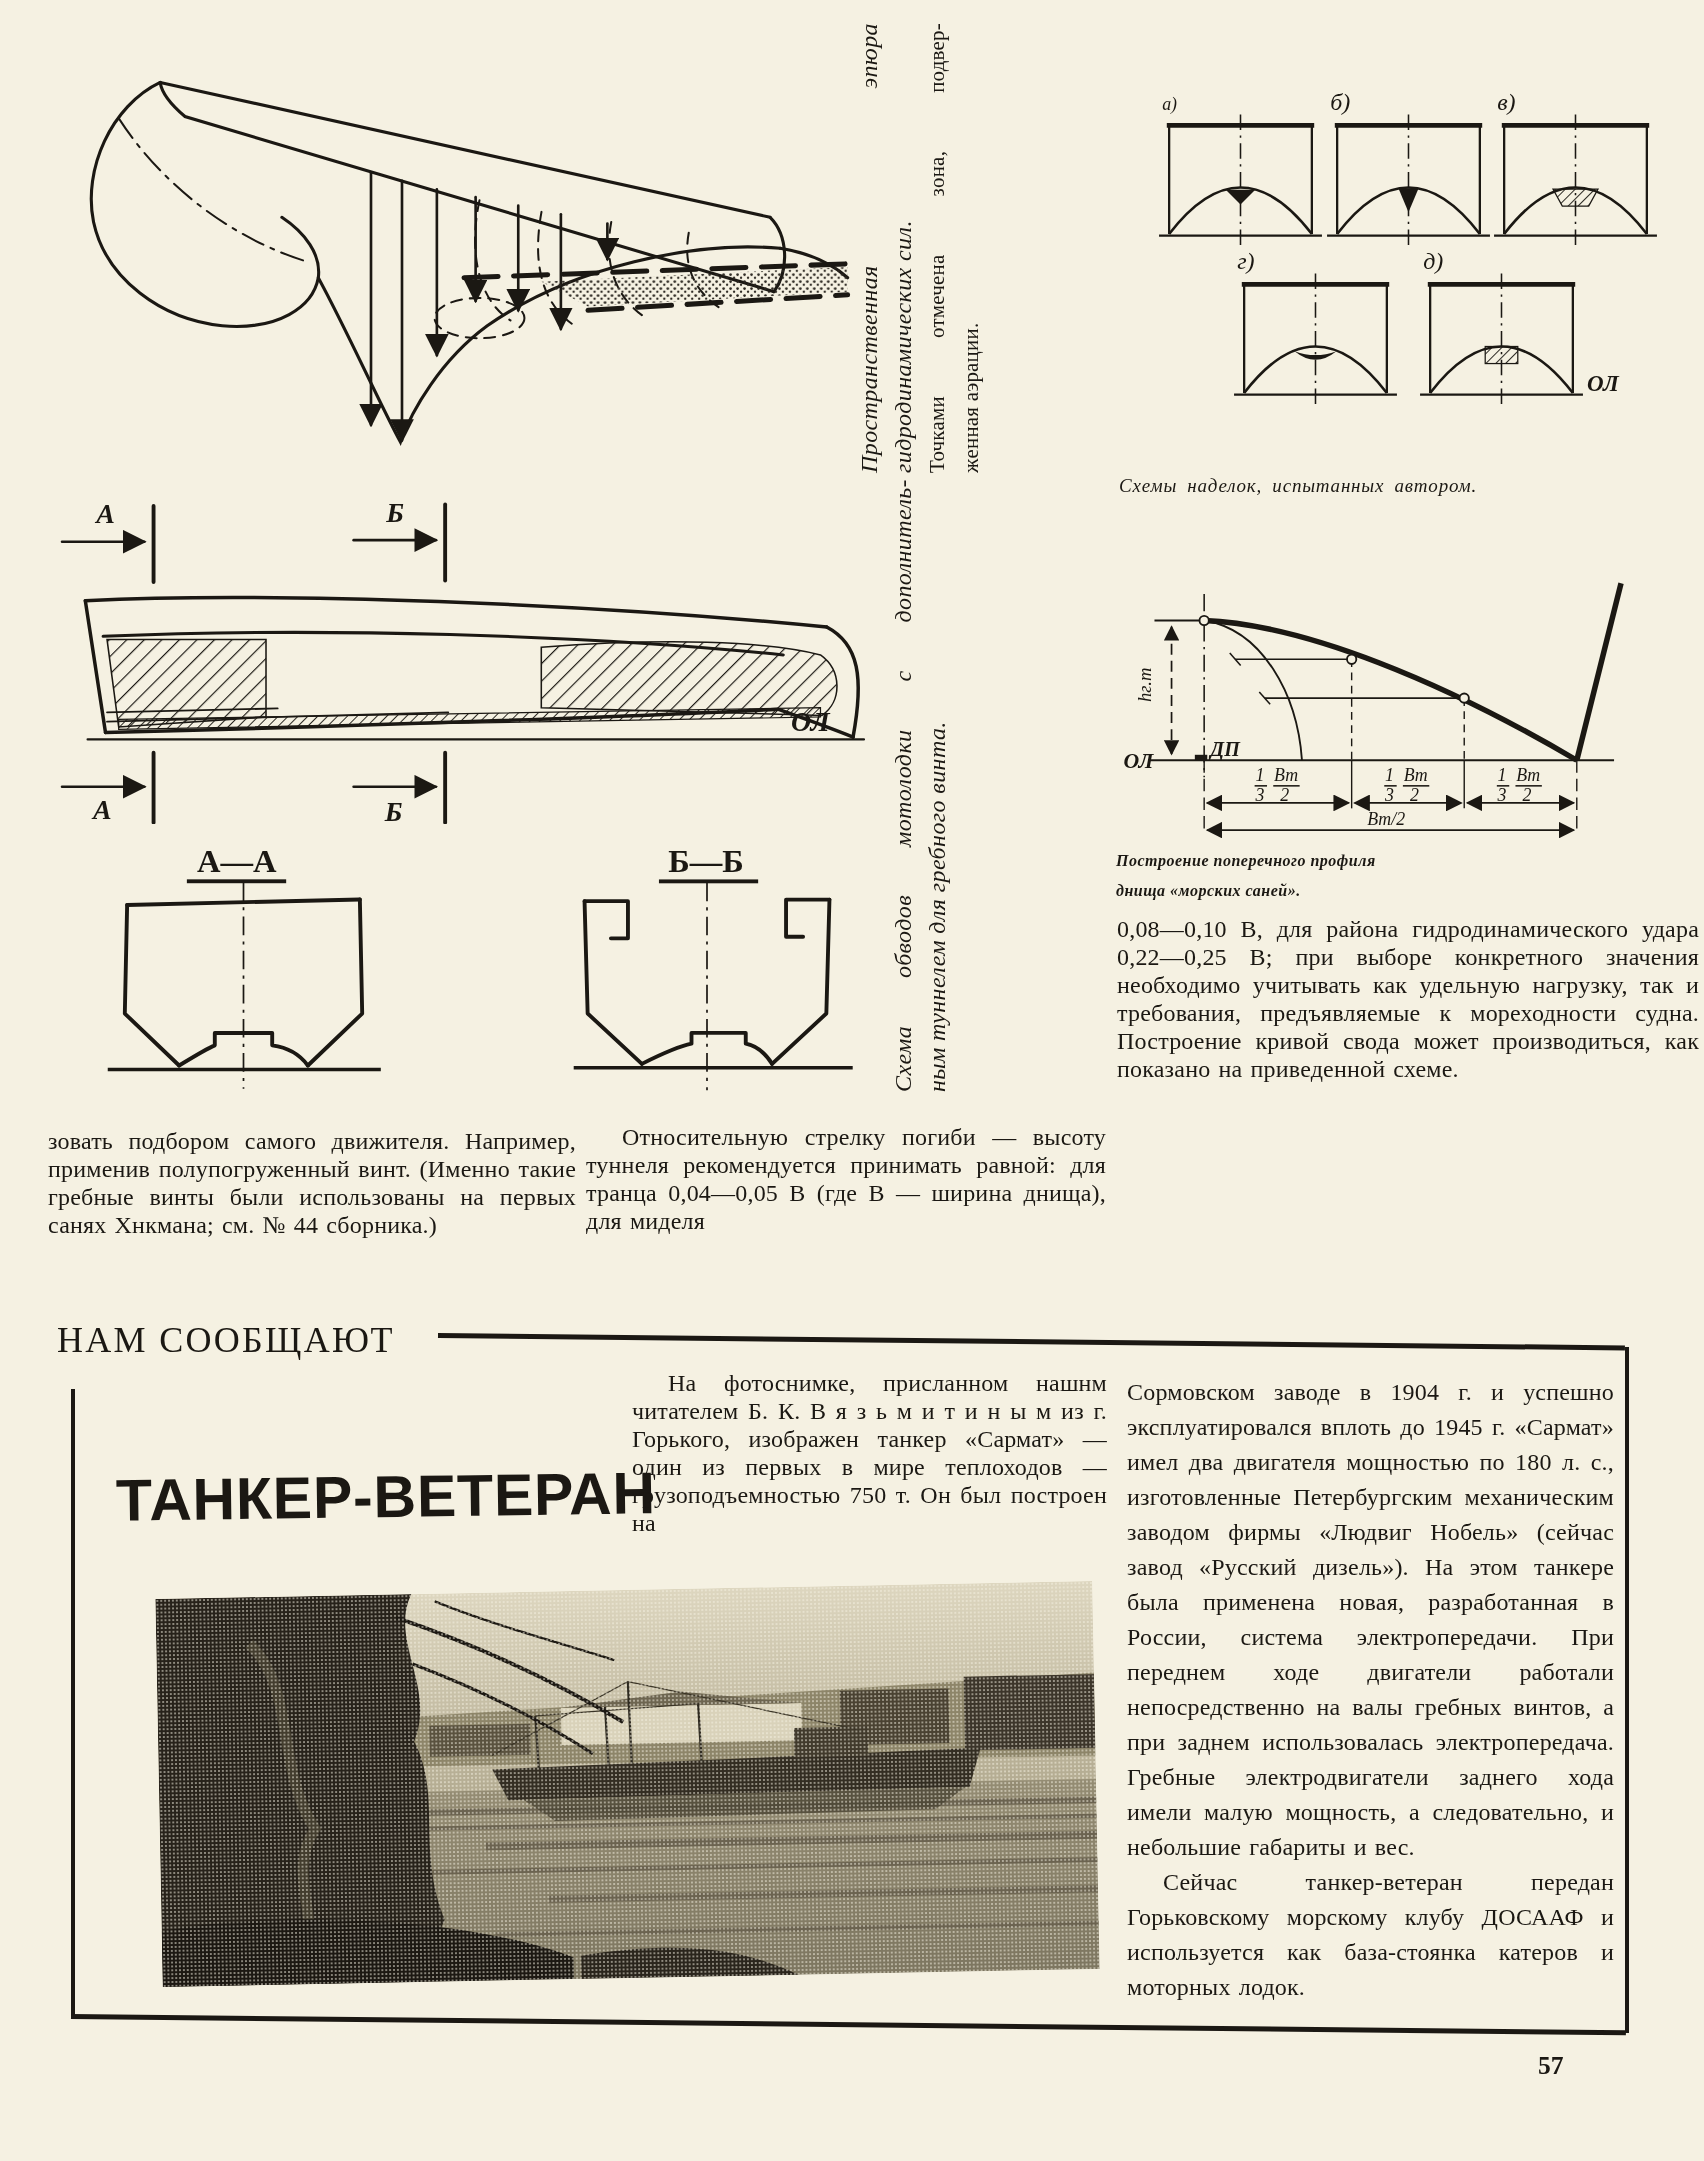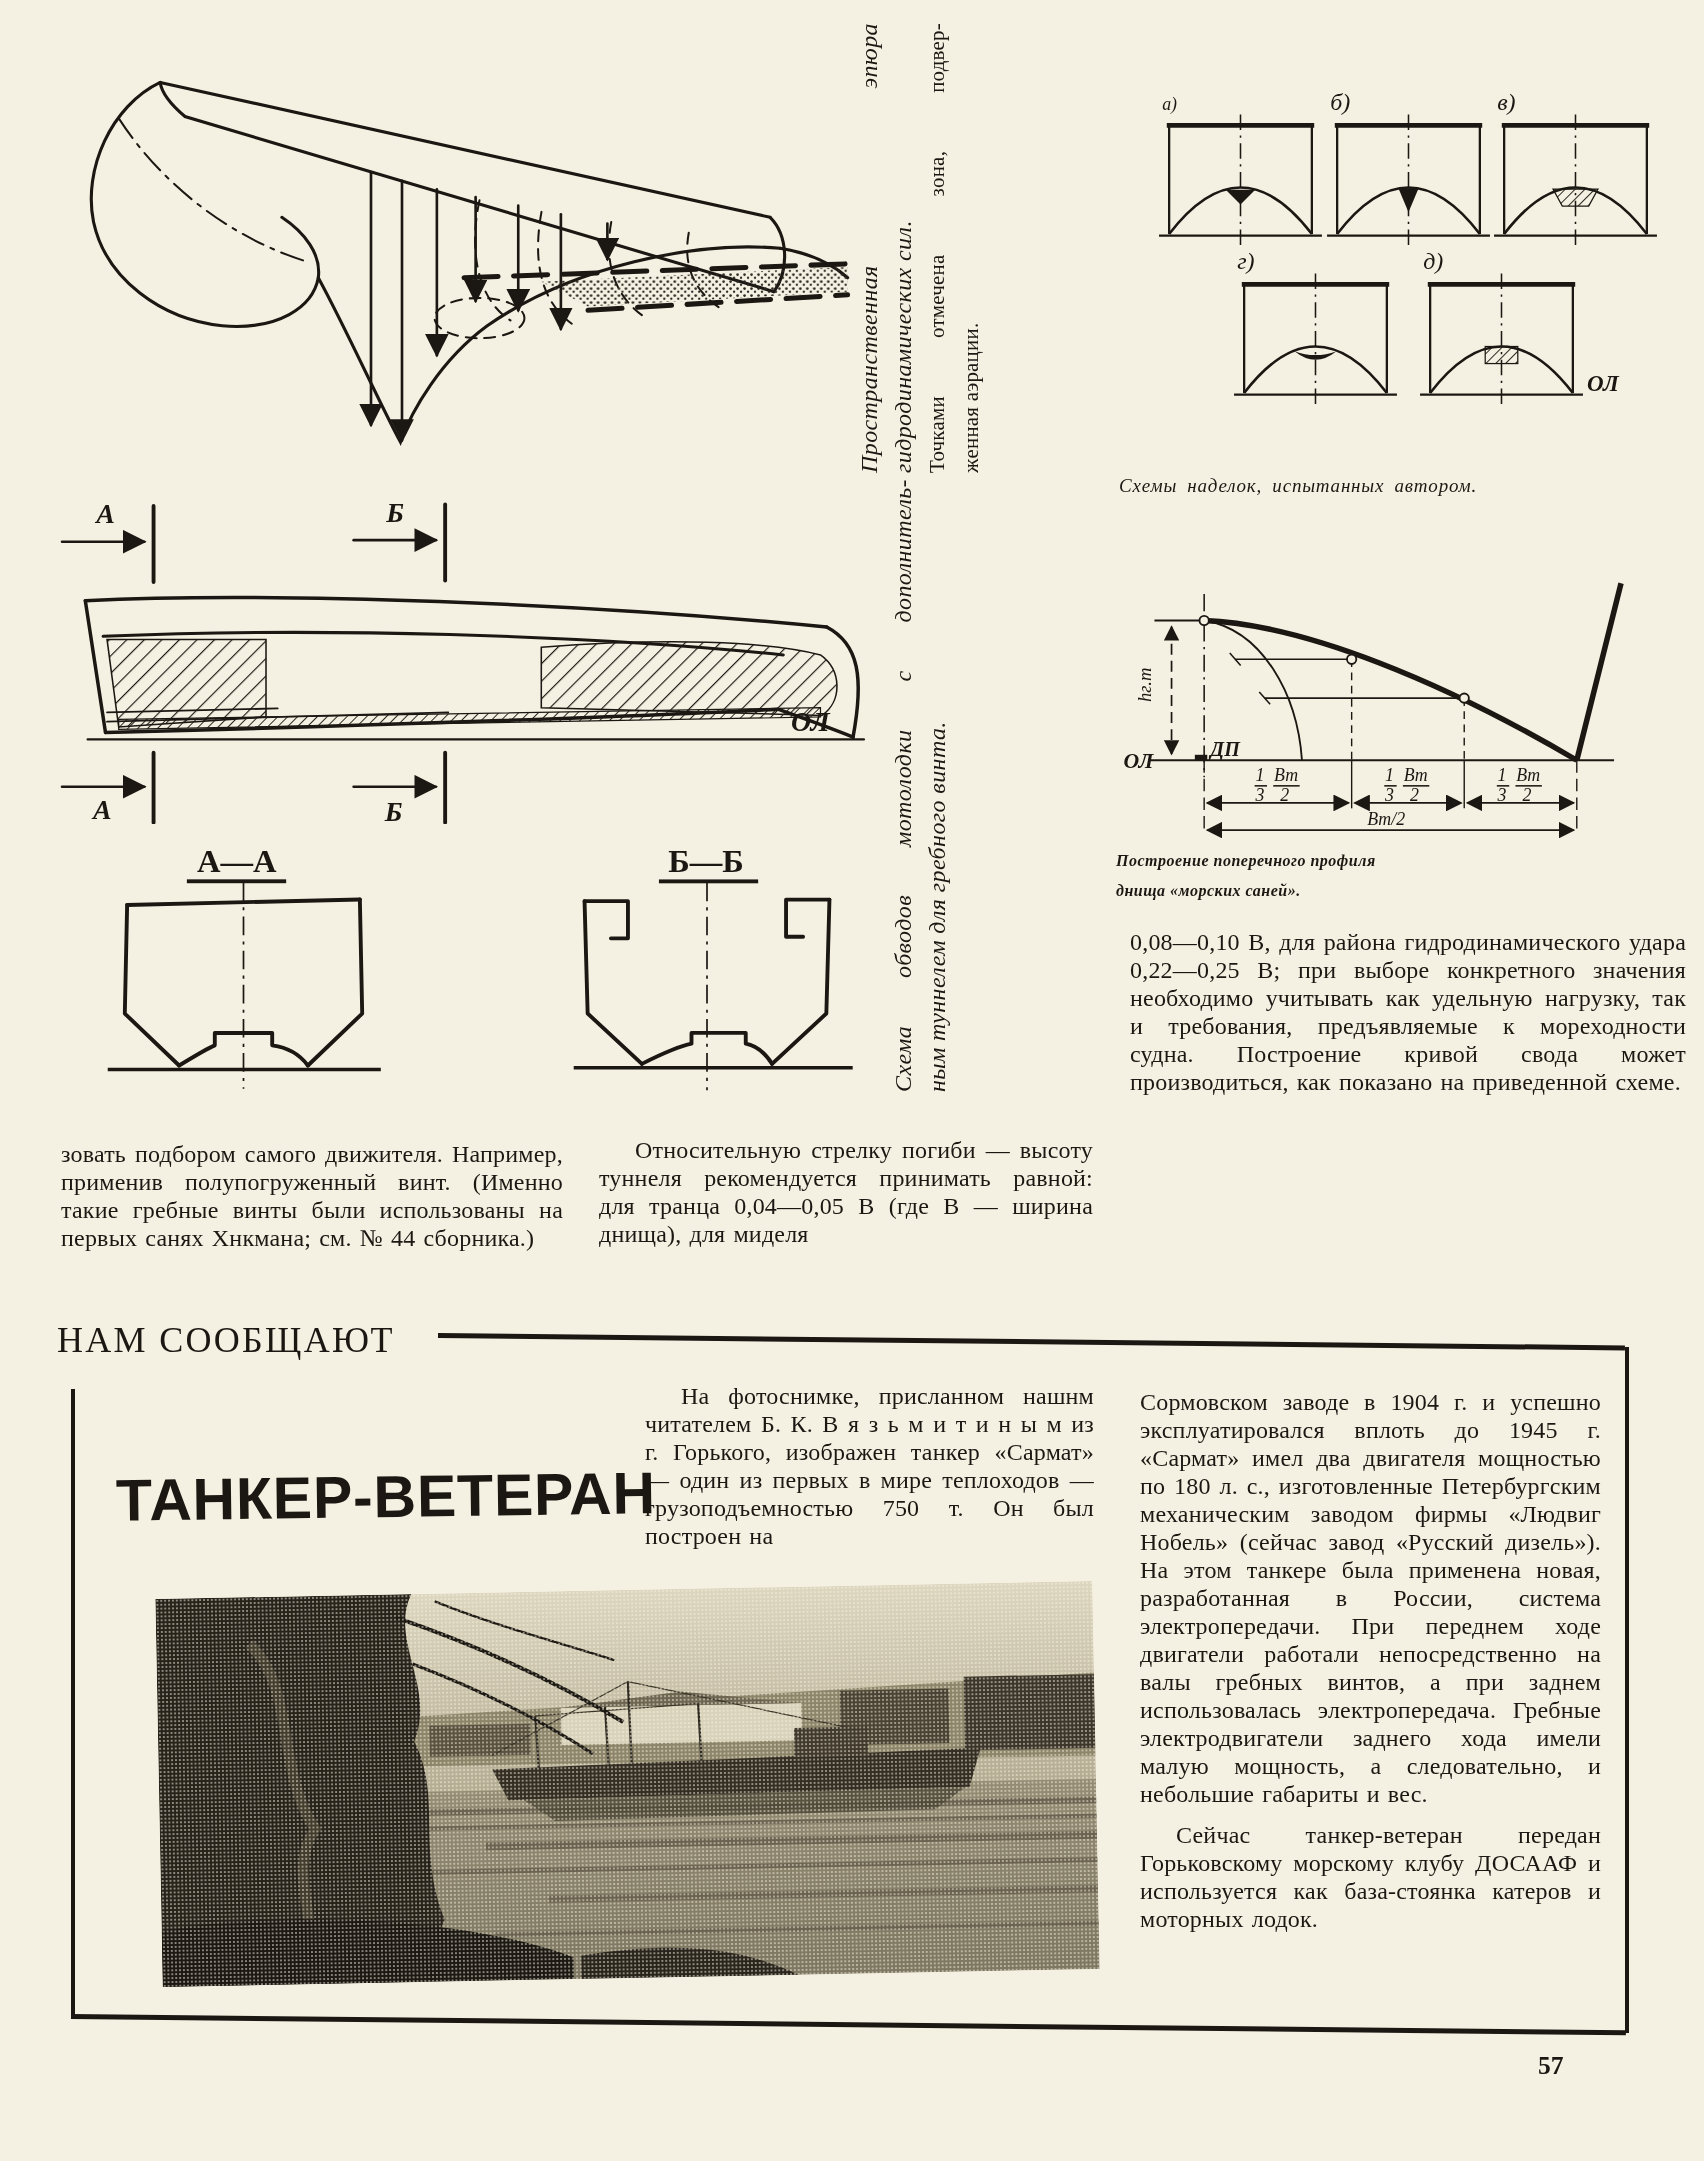--- a/index.html
+++ b/index.html
@@ -1,20 +1,20 @@
 <!DOCTYPE html>
 <html style="font-size:12.4px"><head>
 <meta charset="utf-8">
 <style>
   html,body{margin:0;padding:0;background:#777;}
   .page{position:relative;width:1705px;height:2161px;background:#f5f1e2;overflow:hidden;
         font-family:"Liberation Serif","DejaVu Serif",serif;color:#1b1813;}
   .abs{position:absolute;}
   .body-text{font-size:24px;line-height:28px;text-align:justify;letter-spacing:0.2px;word-spacing:1.9px;}
-  .body-text p{margin:13px;}
+  .body-text p{margin:0;}
   .body-text p.ind{text-indent:36px;}
   .vcap{position:absolute;writing-mode:vertical-rl;transform:rotate(180deg);}
   .vcap .l{line-height:34px;}
   .vcap .big{font-style:italic;font-size:24px;letter-spacing:0.4px;}
   .vcap .sm{font-size:21px;letter-spacing:0.2px;}
   .vcap .spread{text-align-last:justify;}
   .figcap{font-style:italic;font-size:19px;letter-spacing:0.8px;word-spacing:4.7px;}
   .figcap-bold{font-style:italic;font-weight:bold;font-size:16px;letter-spacing:0.5px;line-height:30px;}
   .lbl{font-style:italic;font-size:23px;}
   .rule{background:#1b1813;}
@@ -388,21 +388,21 @@
         <path d="M310,30 C420,70 520,120 600,170" stroke-width="5"></path>
         <path d="M330,90 C430,130 500,170 560,210" stroke-width="4"></path>
         <path d="M360,10 C430,40 500,60 590,90" stroke-width="3"></path>
       </g>
 
       <path d="M0,428 C200,398 430,430 530,472 L530,500 L0,500 Z" fill="#1c1812"></path>
       <path d="M540,470 C680,450 760,470 820,500 L540,500 Z" fill="#2a251c"></path>
     </svg>
   </div>
 
-  <div class="abs body-text" style="left:1127px;top:1375px;width:487px;line-height:28px">
+  <div class="abs body-text" style="left:1127px;top:1375px;width:487px;line-height:35px">
     <p>Сормовском заводе в 1904 г. и успешно эксплуатировался вплоть до 1945 г. «Сармат» имел два двигателя мощностью по 180 л. с., изготовленные Петербургским механическим заводом фирмы «Людвиг Нобель» (сейчас завод «Русский дизель»). На этом танкере была применена новая, разработанная в России, система электропередачи. При переднем ходе двигатели работали непосредственно на валы гребных винтов, а при заднем использовалась электропередача. Гребные электродвигатели заднего хода имели малую мощность, а следовательно, и небольшие габариты и вес.</p>
     <p class="ind">Сейчас танкер-ветеран передан Горьковскому морскому клубу ДОСААФ и используется как база-стоянка катеров и моторных лодок.</p>
   </div>
 
   <div class="abs pageno" style="left:1538px;top:2051px">57</div>
 
 </div>
 
 
 </body></html>

